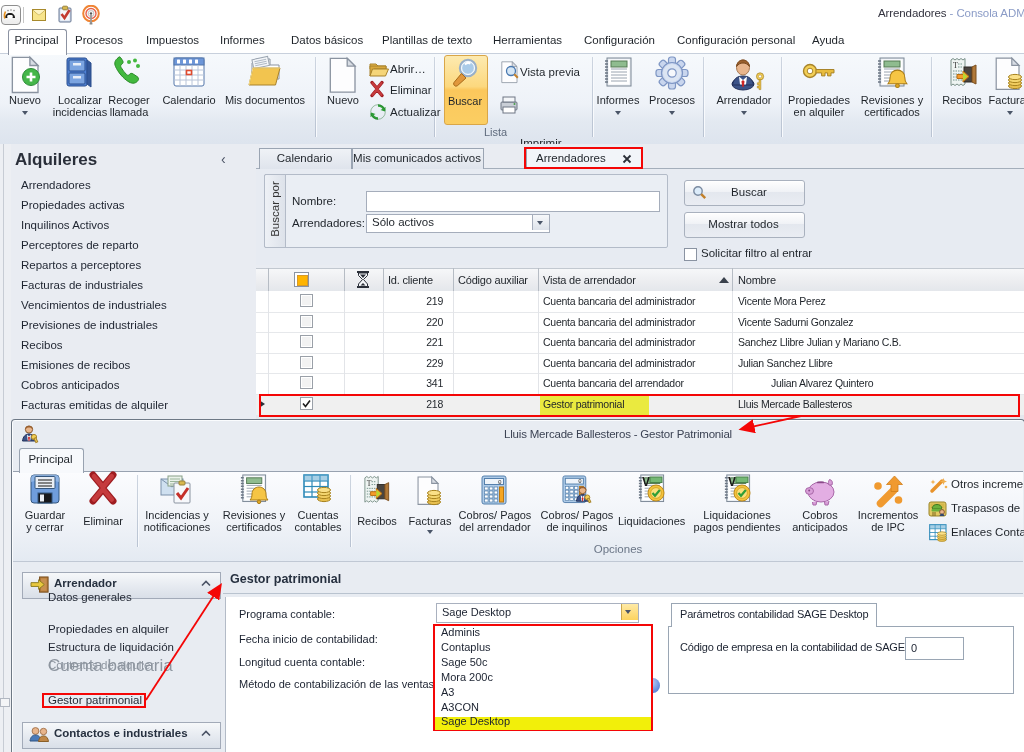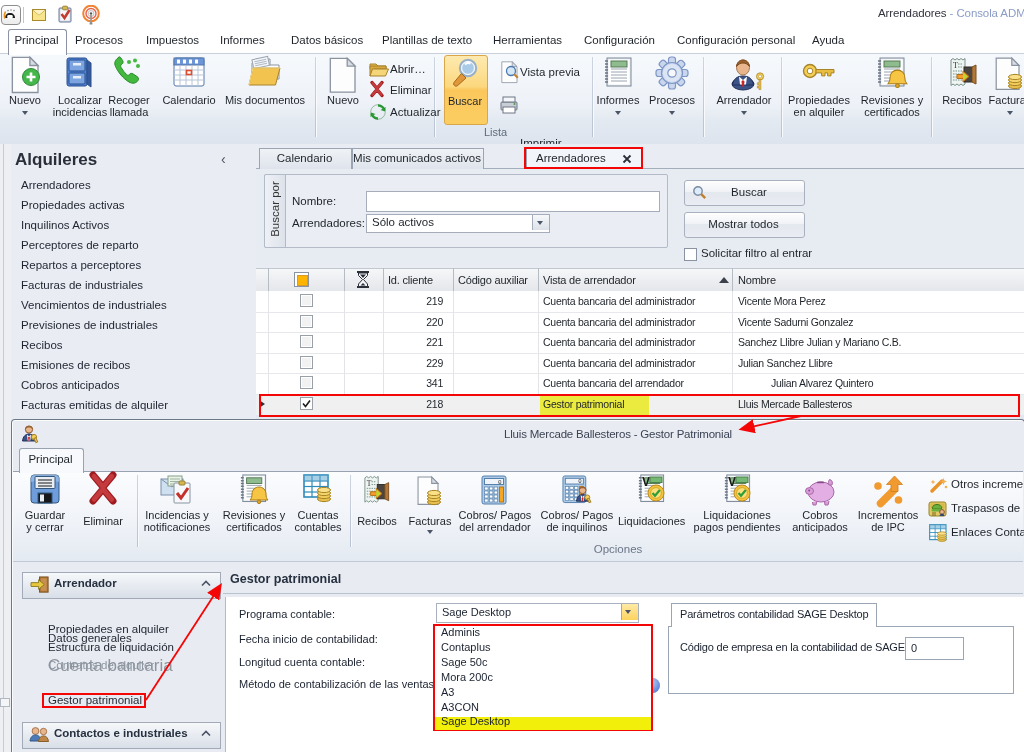--- a/index.html
+++ b/index.html
@@ -263,21 +263,21 @@
   <div class="ab t12" style="left:951px;top:478px;white-space:nowrap;">Otros incrementos</div>
   <div class="ab t12" style="left:951px;top:502px;white-space:nowrap;">Traspasos de dis</div>
   <div class="ab t12" style="left:951px;top:526px;white-space:nowrap;">Enlaces Contables</div>
   <div class="ab" style="left:593px;top:543px;width:50px;text-align:center;font-size:11.5px;color:#6b7687;">Opciones</div>
 
   <div class="ab" style="left:22px;top:572px;width:197px;height:25px;background:linear-gradient(#f6f8fa,#e7ebf1 50%,#d9dfe8);border:1px solid #a2aab8;"></div>
   <div class="ab" style="left:54px;top:577px;font-size:11.5px;font-weight:bold;color:#26303f;">Arrendador</div>
   <svg class="ab" style="left:201px;top:580px;" width="10" height="7" viewBox="0 0 10 7">
         <path d="M1 5.5L5 1.5L9 5.5" stroke="#4a5264" stroke-width="1.6" fill="none"></path>
       </svg>
-  <div class="ab navitem" style="left:48px;top:632px;font-size:11.5px;">Datos generales</div>
+  <div class="ab navitem" style="left:48px;top:591px;font-size:11.5px;">Datos generales</div>
   <div class="ab navitem" style="left:48px;top:623px;font-size:11.5px;">Propiedades en alquiler</div>
   <div class="ab navitem" style="left:48px;top:641px;font-size:11.5px;">Estructura de liquidación</div>
   <div class="ab navitem" style="left:48px;top:659px;font-size:11.5px;color:#8d959f;">Contratos de alquiler</div>
   <div class="ab navitem" style="left:48px;top:656px;font-size:17px;color:#8d959f;">Cuenta bancaria</div>
   <div class="ab navitem" style="left:48px;top:694px;font-size:11.5px;">Gestor patrimonial</div>
   <div class="ab" style="left:22px;top:722px;width:197px;height:25px;background:linear-gradient(#f6f8fa,#e7ebf1 50%,#d9dfe8);border:1px solid #a2aab8;"></div>
   <div class="ab" style="left:54px;top:727px;font-size:11.5px;font-weight:bold;color:#26303f;">Contactos e industriales</div>
   <svg class="ab" style="left:201px;top:730px;" width="10" height="7" viewBox="0 0 10 7">
         <path d="M1 5.5L5 1.5L9 5.5" stroke="#4a5264" stroke-width="1.6" fill="none"></path>
       </svg>

